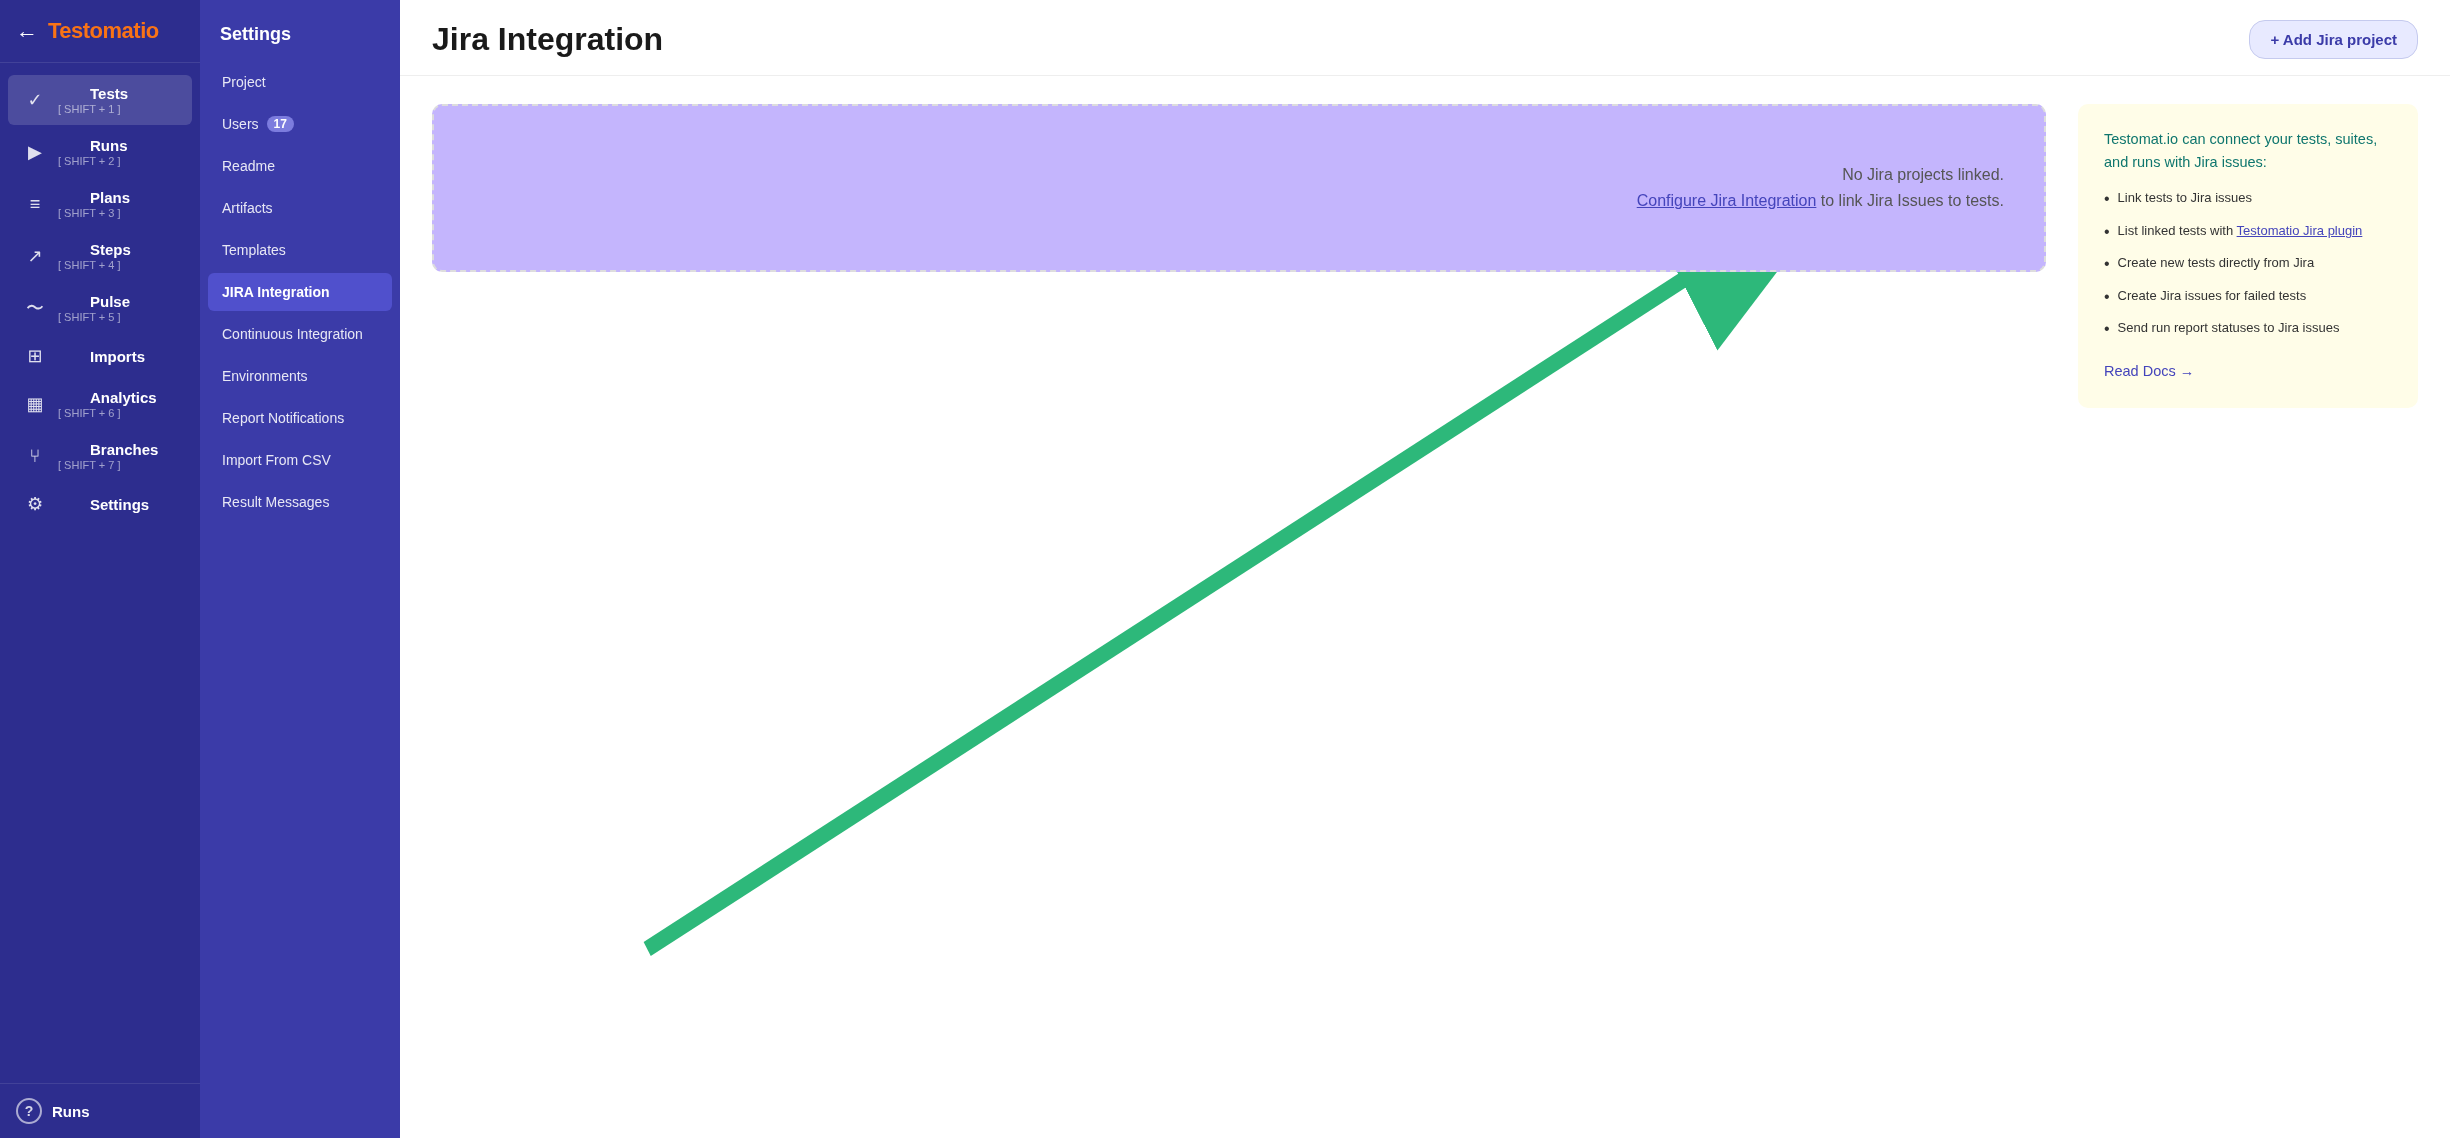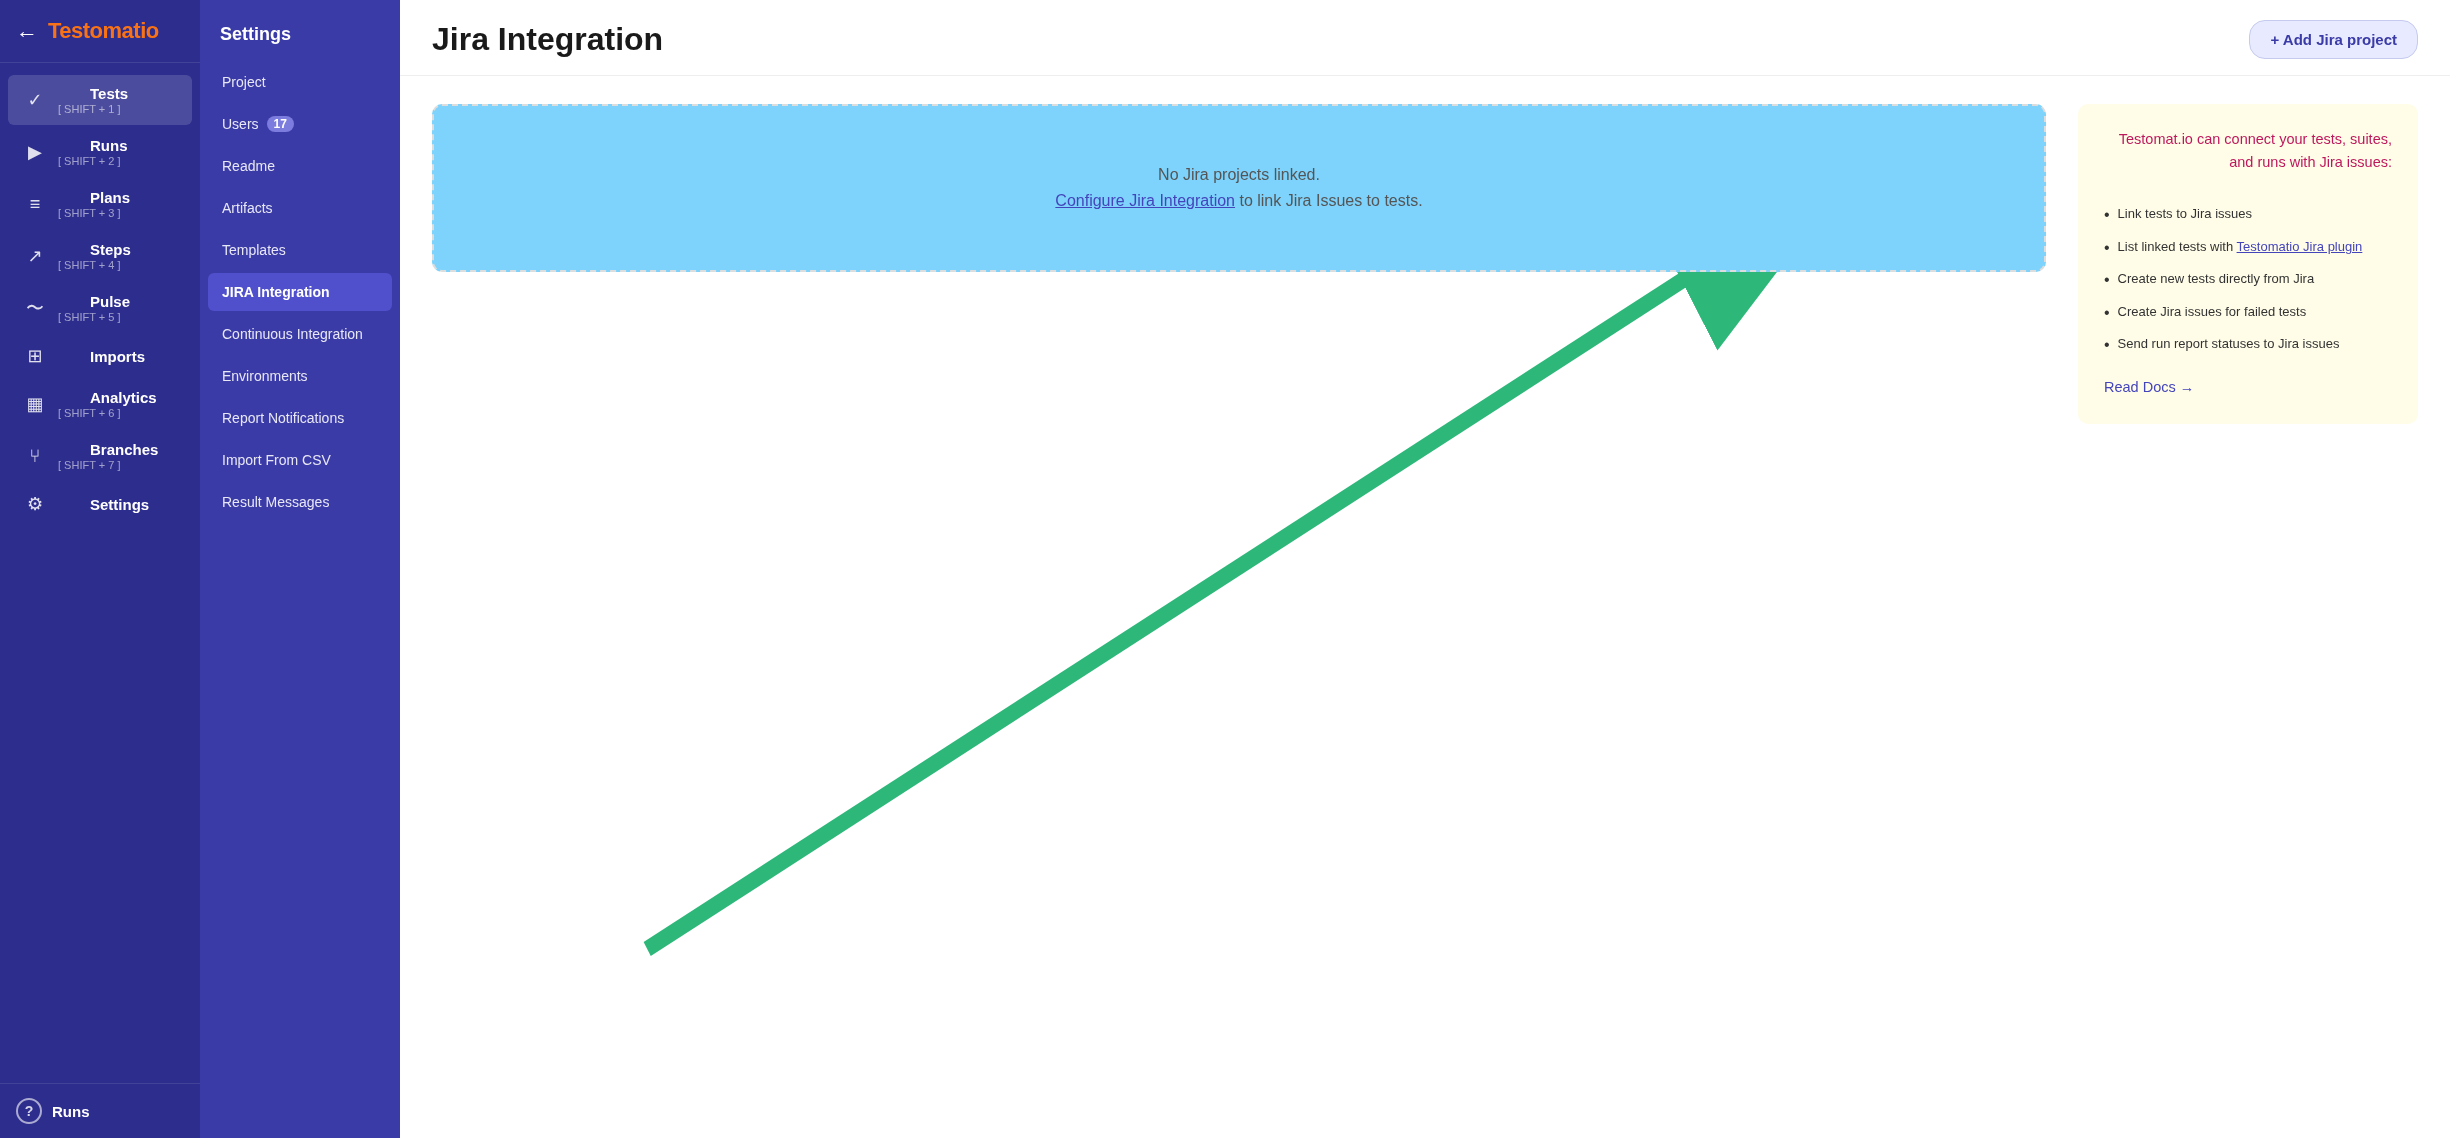--- a/index.html
+++ b/index.html
@@ -158,23 +158,23 @@
     .content-area {
       flex: 1;
       display: flex;
       flex-direction: column;
       gap: 20px;
     }
     .empty-state {
       border: 2px dashed #ddd;
       border-radius: 10px;
       padding: 60px 40px;
-      text-align: center;
+      text-align: right;
       color: #555;
-      background: #7dd3fc;
+      background: #c4b5fd;
     }
     .empty-state-text {
       font-size: 16px;
       color: #555;
       margin-bottom: 8px;
     }
     .empty-state-link {
       color: #4444bb;
       text-decoration: underline;
       cursor: pointer;
@@ -186,24 +186,23 @@
       min-width: 300px;
       background: #fffde8;
       border-radius: 10px;
       padding: 24px 26px;
       font-size: 14px;
       color: #333;
       line-height: 1.6;
       height: fit-content;
     }
     .info-panel-intro {
-      margin-bottom: 30px;
+      margin-bottom: 14px;
       font-size: 14.5px;
-      color: #be185d;
-      text-align: right;
+      color: #0f766e;
     }
     .info-list {
       list-style: none;
       padding: 0;
       margin-bottom: 20px;
     }
     .info-list li {
       display: flex;
       align-items: flex-start;
       gap: 8px;

